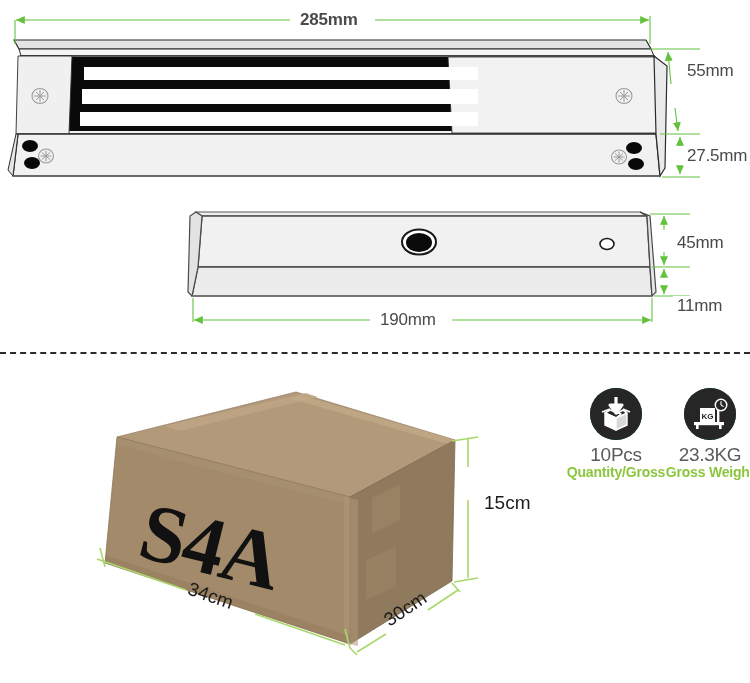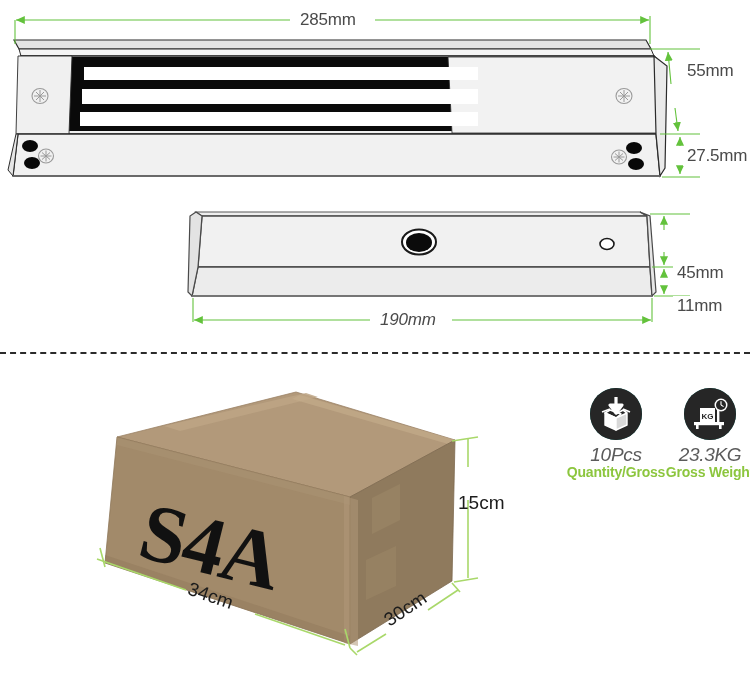--- a/index.html
+++ b/index.html
@@ -56,21 +56,20 @@
     margin: 0 auto;
     position: relative;
   }
   .spec-value {
     margin-top: 5px;
     font-family: "Liberation Sans", sans-serif;
     font-size: 19px;
     color: #5b5b5b;
     letter-spacing: -0.3px;
     line-height: 1.05;
-    font-style: italic;
   }
   .spec-label {
     font-family: "Liberation Sans", sans-serif;
     font-size: 14px;
     font-weight: bold;
     color: #8cc63e;
     letter-spacing: -0.2px;
     line-height: 1.1;
   }
   .divider {
@@ -245,41 +244,41 @@
       <line x1="357" y1="652" x2="386" y2="634"></line>
       <line x1="428" y1="610" x2="458" y2="590"></line>
 
       <line x1="452" y1="441" x2="478" y2="437"></line>
       <line x1="454" y1="582" x2="478" y2="578"></line>
       <line x1="468" y1="438" x2="468" y2="467"></line>
       <line x1="468" y1="500" x2="468" y2="578"></line>
     </g>
   </svg>
 
-  <div class="dim-text" style="left:296px; top:10px;">285mm</div>
+  <div class="dim-text" style="left:296px; top:10px;font-weight:bold;">285mm</div>
 
   <div class="dim-text" style="left:683px; top:61px;">55mm</div>
 
   <div class="dim-text" style="left:683px; top:146px;">27.5mm</div>
 
-  <div class="dim-text" style="left:673px; top:233px;margin-top:30px;">45mm</div>
+  <div class="dim-text" style="left:673px; top:233px;">45mm</div>
 
   <div class="dim-text" style="left:673px; top:276px;margin-top:20px;">11mm</div>
 
-  <div class="dim-text" style="left:376px; top:310px;font-style:italic;">190mm</div>
+  <div class="dim-text" style="left:376px; top:310px;">190mm</div>
 
   <div class="divider" style="top:352px;"></div>
 
   <div class="s4a-logo" style="left:152px; top:490px; font-size:82px; transform:rotate(14deg); transform-origin:0 0;">S4A</div>
 
   <div class="box-dim" style="left:192px; top:578px; transform:rotate(19deg); transform-origin:0 0;">34cm</div>
 
   <div class="box-dim" style="left:380px; top:613px; transform:rotate(-34deg); transform-origin:0 0;">30cm</div>
 
-  <div class="box-dim" style="left:458px; top:492px;">15cm</div>
+  <div class="box-dim" style="left:484px; top:492px;">15cm</div>
 
   <div class="spec-block" style="left:564px; top:388px;">
     <div class="spec-icon">
       <svg viewBox="0 0 52 52" width="52" height="52">
         <circle cx="26" cy="26" r="26" fill="#262626"></circle>
         <g fill="#ffffff" stroke="#ffffff" stroke-width="1.4" stroke-linejoin="round">
 
           <path d="M15,25 L26,30 L26,42 L15,37 Z" fill="#ffffff"></path>
           <path d="M26,30 L37,25 L37,37 L26,42 Z" fill="#d8d8d8"></path>
 

